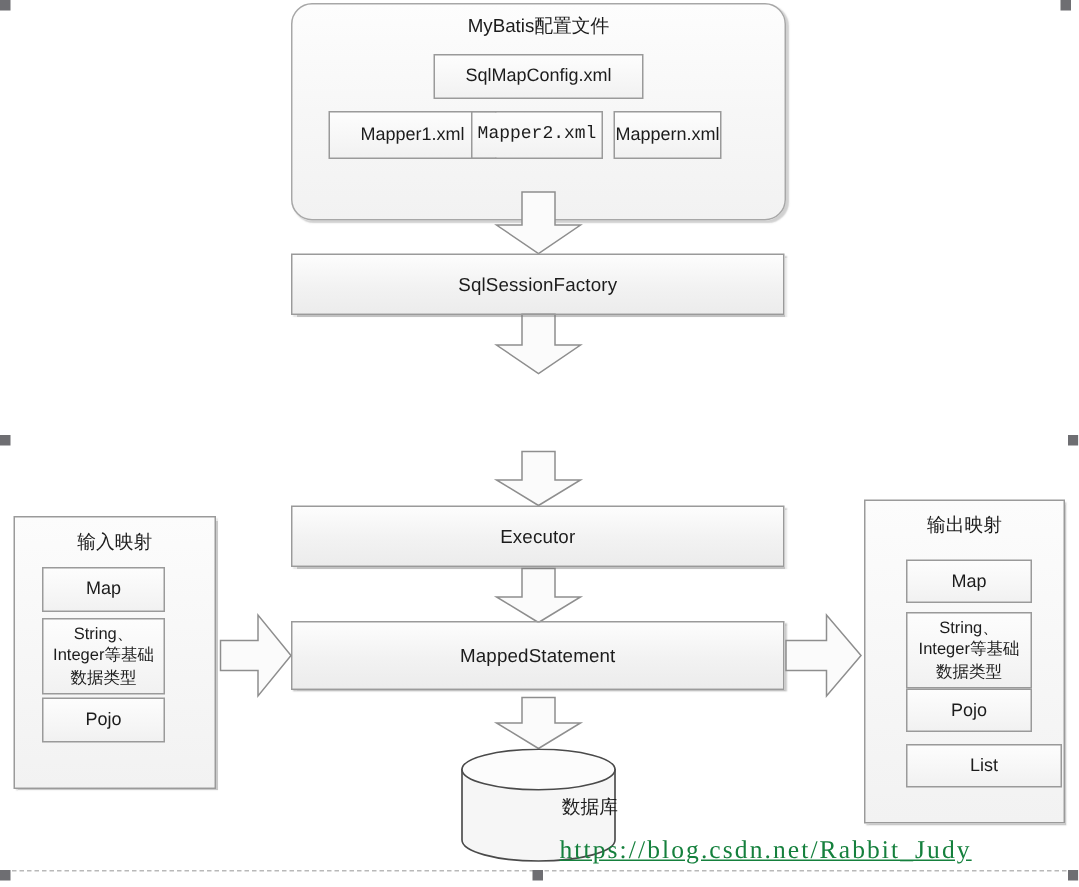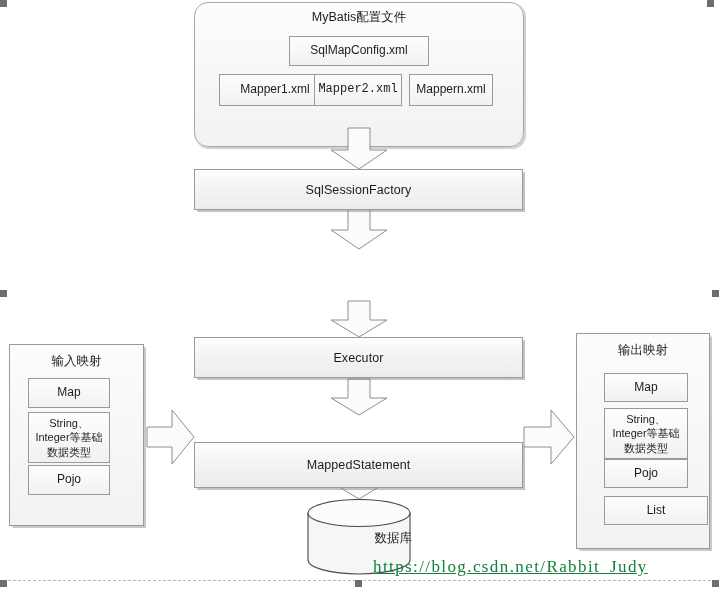--- a/index.html
+++ b/index.html
@@ -147,21 +147,21 @@
   <div class="box flat" style="left:289px; top:36px; width:140px; height:30px;">
     <span>SqlMapConfig.xml</span>
   </div>
 
   <div class="box flat" style="left:219px; top:74px; width:112px; height:32px;">
     <span>Mapper1.xml</span>
   </div>
   <div class="box flat" style="left:314px; top:74px; width:88px; height:32px;font-family:Liberation Mono, monospace;">
     <span>Mapper2.xml</span>
   </div>
-  <div class="box flat" style="left:409px; top:74px; width:84px; height:32px;">
+  <div class="box flat" style="left:409px; top:74px; width:72px; height:32px;">
     <span>Mappern.xml</span>
   </div>
 
   <svg class="arrow-svg" style="left:330px; top:128px;" width="58" height="42">
     <polygon class="arrow-shape" points="18,0 40,0 40,22 57,22 29,41 1,22 18,22"></polygon>
   </svg>
 
   <svg class="arrow-svg" style="left:330px; top:209px;" width="58" height="41">
     <polygon class="arrow-shape" points="18,0 40,0 40,21 57,21 29,40 1,21 18,21"></polygon>
   </svg>
@@ -180,21 +180,21 @@
 
   <div class="box flowbox" style="left:194px; top:169px; width:329px; height:41px;">
     <span>SqlSessionFactory</span>
   </div>
 
 
   <div class="box flowbox" style="left:194px; top:337px; width:329px; height:41px;text-align:center;">
     <span>Executor</span>
   </div>
 
-  <div class="box flowbox" style="left:194px; top:414px; width:329px; height:46px;margin-top:28px;">
+  <div class="box flowbox" style="left:194px; top:414px; width:329px; height:46px;">
     <span>MappedStatement</span>
   </div>
 
   <div class="panel" style="left:9px; top:344px; width:135px; height:182px;">
     <div class="panel-title">输入映射</div>
   </div>
 
   <div class="box flat" style="left:28px; top:378px; width:82px; height:30px;">
     <span>Map</span>
   </div>

